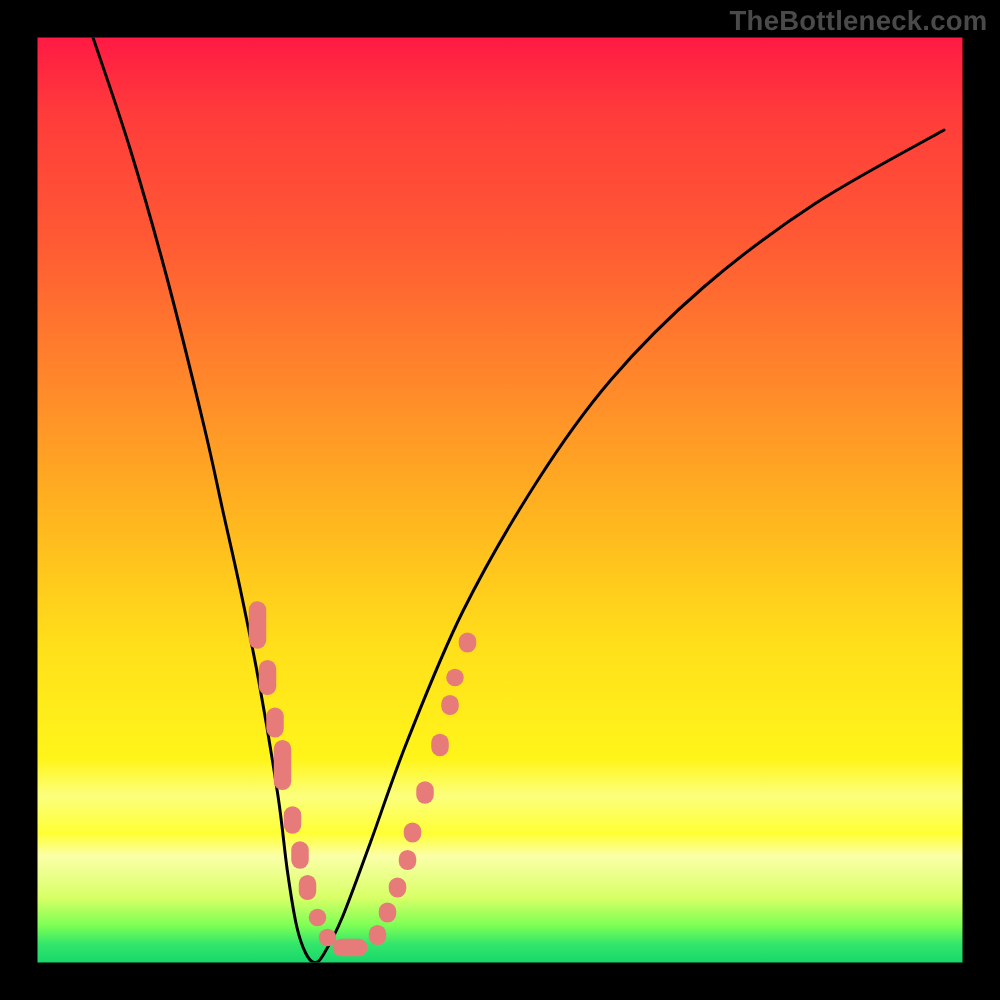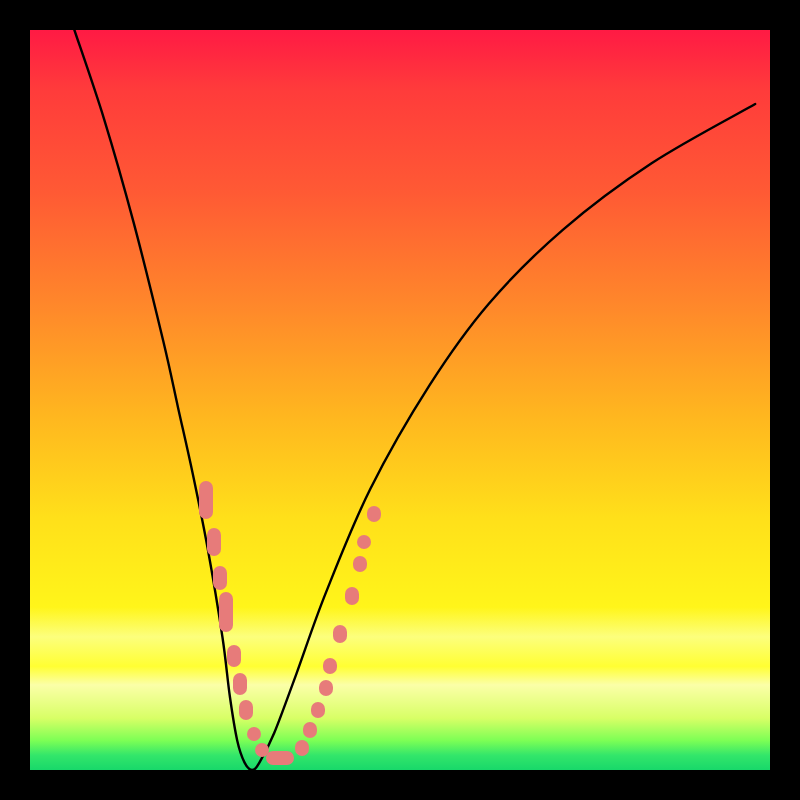--- a/index.html
+++ b/index.html
@@ -59,20 +59,21 @@
     font-weight: 600;
     letter-spacing: 0.2px;
     user-select: none;
   }
 </style>
 </head>
 <body>
 
 <div class="frame">
 
+  <div class="watermark">TheBottleneck.com</div>
 
   <div class="plot-area">
     <svg class="plot-svg" viewBox="0 0 740 740" preserveAspectRatio="none">
       <path d="M 44.4 0 C 49.33333333333333 14.799999999999992, 64.13333333333333 56.73333333333329, 74 88.79999999999995 C 83.86666666666667 120.86666666666662, 93.73333333333335 155.39999999999998, 103.60000000000001 192.39999999999998 C 113.46666666666667 229.39999999999998, 125.79999999999998 279.9666666666667, 133.2 310.8 C 140.6 341.6333333333333, 143.06666666666666 355.20000000000005, 148 377.40000000000003 C 152.93333333333334 399.6, 157.86666666666667 420.56666666666666, 162.8 444 C 167.73333333333335 467.43333333333334, 172.66666666666666 490.8666666666667, 177.6 518 C 182.53333333333333 545.1333333333333, 188.7 582.1333333333333, 192.4 606.8 C 196.10000000000002 631.4666666666666, 197.33333333333334 648.7333333333333, 199.8 666 C 202.26666666666668 683.2666666666667, 204.73333333333335 699.3, 207.20000000000002 710.4 C 209.66666666666669 721.5, 212.13333333333333 727.6666666666667, 214.6 732.6 C 217.06666666666666 737.5333333333333, 219.53333333333333 740, 222 740 C 224.46666666666667 740, 225.7 738.7666666666667, 229.4 732.6 C 233.10000000000002 726.4333333333334, 238.03333333333336 717.8, 244.20000000000002 703 C 250.36666666666667 688.2, 257.76666666666665 667.2333333333333, 266.4 643.8 C 275.0333333333333 620.3666666666666, 283.66666666666663 593.2333333333333, 296 562.4 C 308.33333333333337 531.5666666666666, 323.1333333333334 493.33333333333337, 340.40000000000003 458.8 C 357.6666666666667 424.26666666666665, 379.8666666666667 386.0333333333333, 399.6 355.2 C 419.33333333333337 324.3666666666667, 436.6 299.7, 458.8 273.8 C 481 247.90000000000003, 505.66666666666663 223.2333333333334, 532.8 199.80000000000007 C 559.9333333333333 176.36666666666673, 589.5333333333333 154.1666666666667, 621.6 133.20000000000005 C 653.6666666666667 112.23333333333336, 707.9333333333333 83.86666666666667, 725.1999999999999 74" fill="none" stroke="#000" stroke-width="2.4" stroke-linecap="round" stroke-linejoin="round"></path>
       <g>
           <rect x="169" y="451" width="14" height="38" rx="7" ry="7" fill="#e77b7a"></rect>
           <rect x="177" y="498" width="14" height="28" rx="7" ry="7" fill="#e77b7a"></rect>
           <rect x="183" y="536" width="14" height="24" rx="7" ry="7" fill="#e77b7a"></rect>
           <rect x="189" y="562" width="14" height="40" rx="7" ry="7" fill="#e77b7a"></rect>
           <rect x="197" y="615" width="14" height="22" rx="7" ry="7" fill="#e77b7a"></rect>

